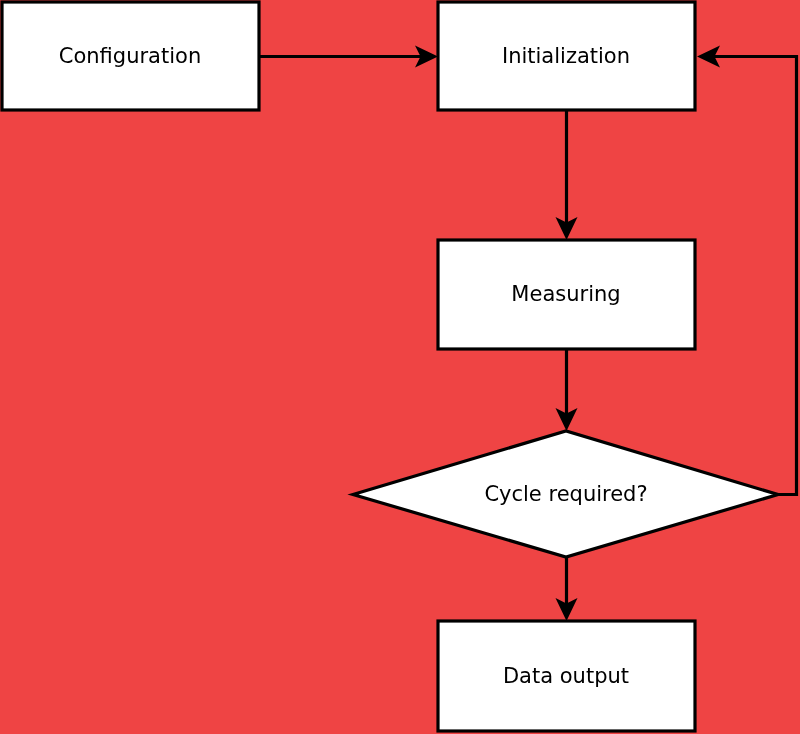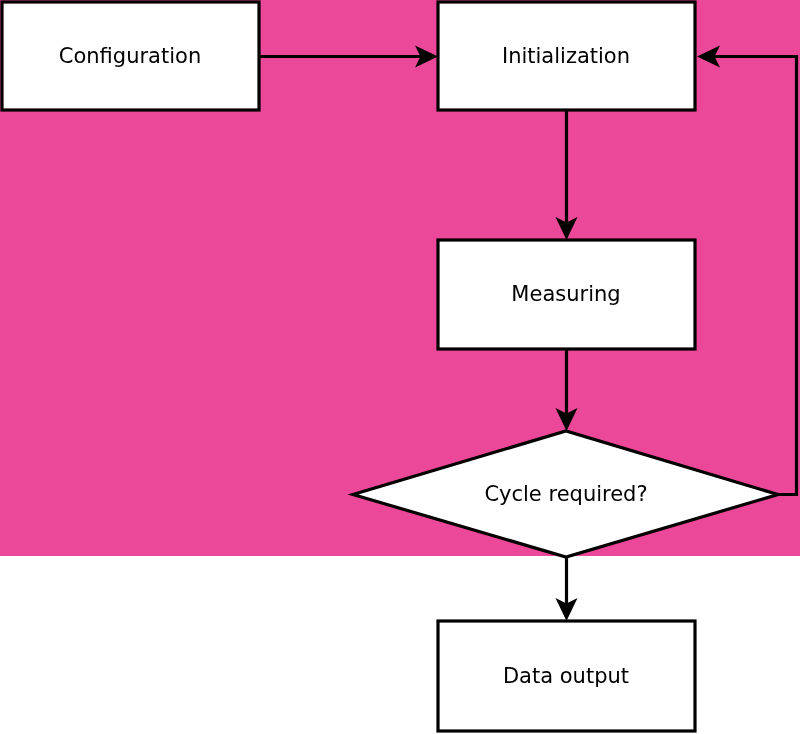--- a/index.html
+++ b/index.html
@@ -9,22 +9,22 @@
   }
   body {
     width: 800px;
     height: 734px;
     font-family: "DejaVu Sans", sans-serif;
     overflow: hidden;
   }
   #canvas-root {
     position: relative;
     width: 800px;
-    height: 556px;
-    background: #ec4899;
+    height: 734px;
+    background: #ef4444;
   }
   #flow-svg {
     position: absolute;
     top: 0;
     left: 0;
     width: 800px;
     height: 734px;
     display: block;
   }
   .node-shape {

